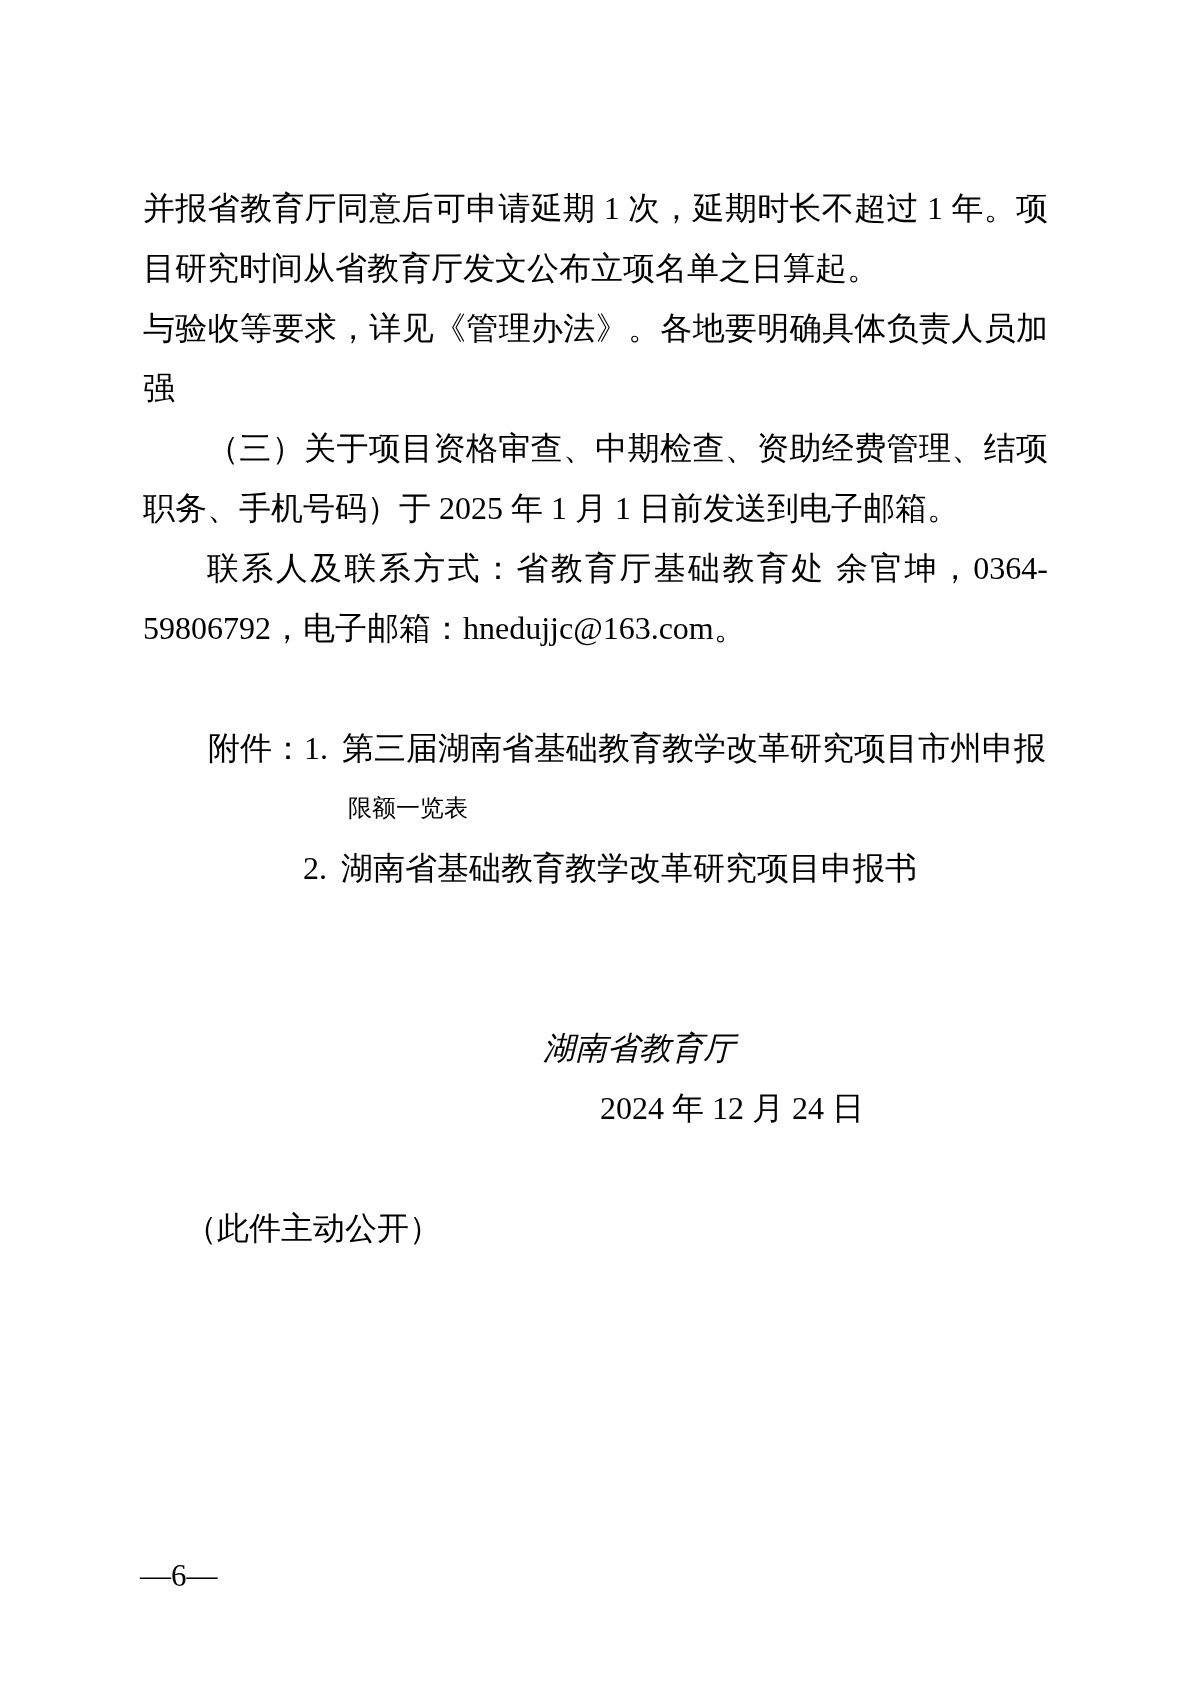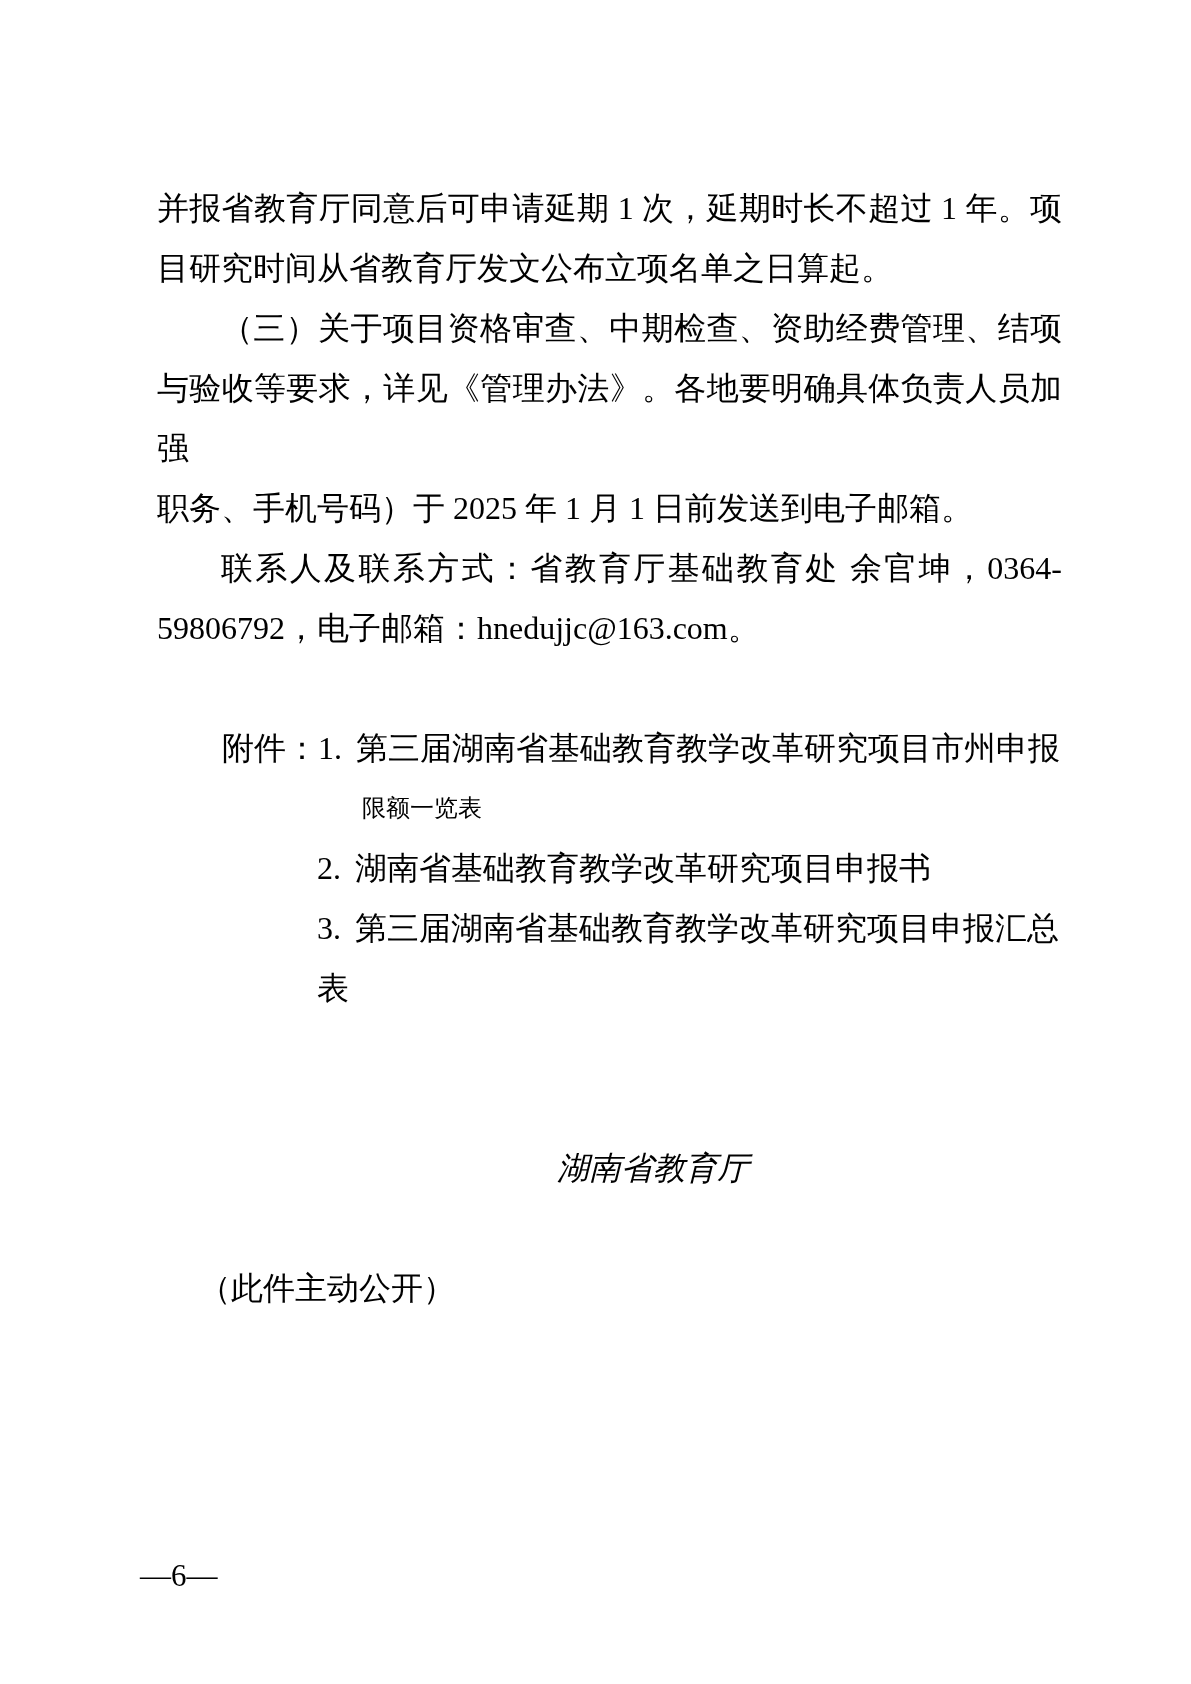--- a/index.html
+++ b/index.html
@@ -9,21 +9,20 @@
   }
   .page {
     position: relative;
     width: 1191px;
     height: 1684px;
     background: #ffffff;
     color: #000000;
     font-family: "Liberation Serif", "DejaVu Serif", serif;
     overflow: hidden;
     box-sizing: border-box;
-    padding-left: 14px;
   }
   .content {
     box-sizing: border-box;
     padding: 178px 143px 0 143px;
     width: 1191px;
   }
   .ln {
     font-size: 32px;
     line-height: 60px;
     white-space: nowrap;
@@ -55,42 +54,40 @@
 </style>
 </head>
 <body>
 
 <div class="page">
   <div class="content">
 
     <div class="ln j">并报省教育厅同意后可申请延期 1 次，延期时长不超过 1 年。项</div>
     <div class="ln wrapok">目研究时间从省教育厅发文公布立项名单之日算起。</div>
 
+    <div class="ln j">与验收等要求，详见《管理办法》。各地要明确具体负责人员加强</div>
     <div class="ln j ind">（三）关于项目资格审查、中期检查、资助经费管理、结项</div>
-    <div class="ln j">与验收等要求，详见《管理办法》。各地要明确具体负责人员加强</div>
     <div class="ln wrapok">职务、手机号码）于 2025 年 1 月 1 日前发送到电子邮箱。</div>
 
     <div class="ln j ind">联系人及联系方式：省教育厅基础教育处 余官坤，0364-</div>
     <div class="ln wrapok">59806792，电子邮箱：hnedujjc@163.com。</div>
 
     <div class="attachments">
       <div class="att-row">
         <span>附件：</span><span class="att-num">1.</span><span>第三届湖南省基础教育教学改革研究项目市州申报</span>
       </div>
       <div class="att-cont">限额一览表</div>
       <div class="att-item">
         <span class="att-num">2.</span><span>湖南省基础教育教学改革研究项目申报书</span>
       </div>
-      <div class="att-item">
-        <span class="att-num">3.</span><span>第三届湖南省基础教育教学改革研究项目申报汇总表</span>
-      </div>
     </div>
 
     <div class="signature">
       <div class="sig-authority">湖南省教育厅</div>
+      <div class="sig-date">2024 年 12 月 24 日</div>
     </div>
 
     <div class="note">
       <span class="note-indent">（此件主动公开）</span>
     </div>
 
   </div>
 
   <div class="page-number">—6—</div>
 </div>

